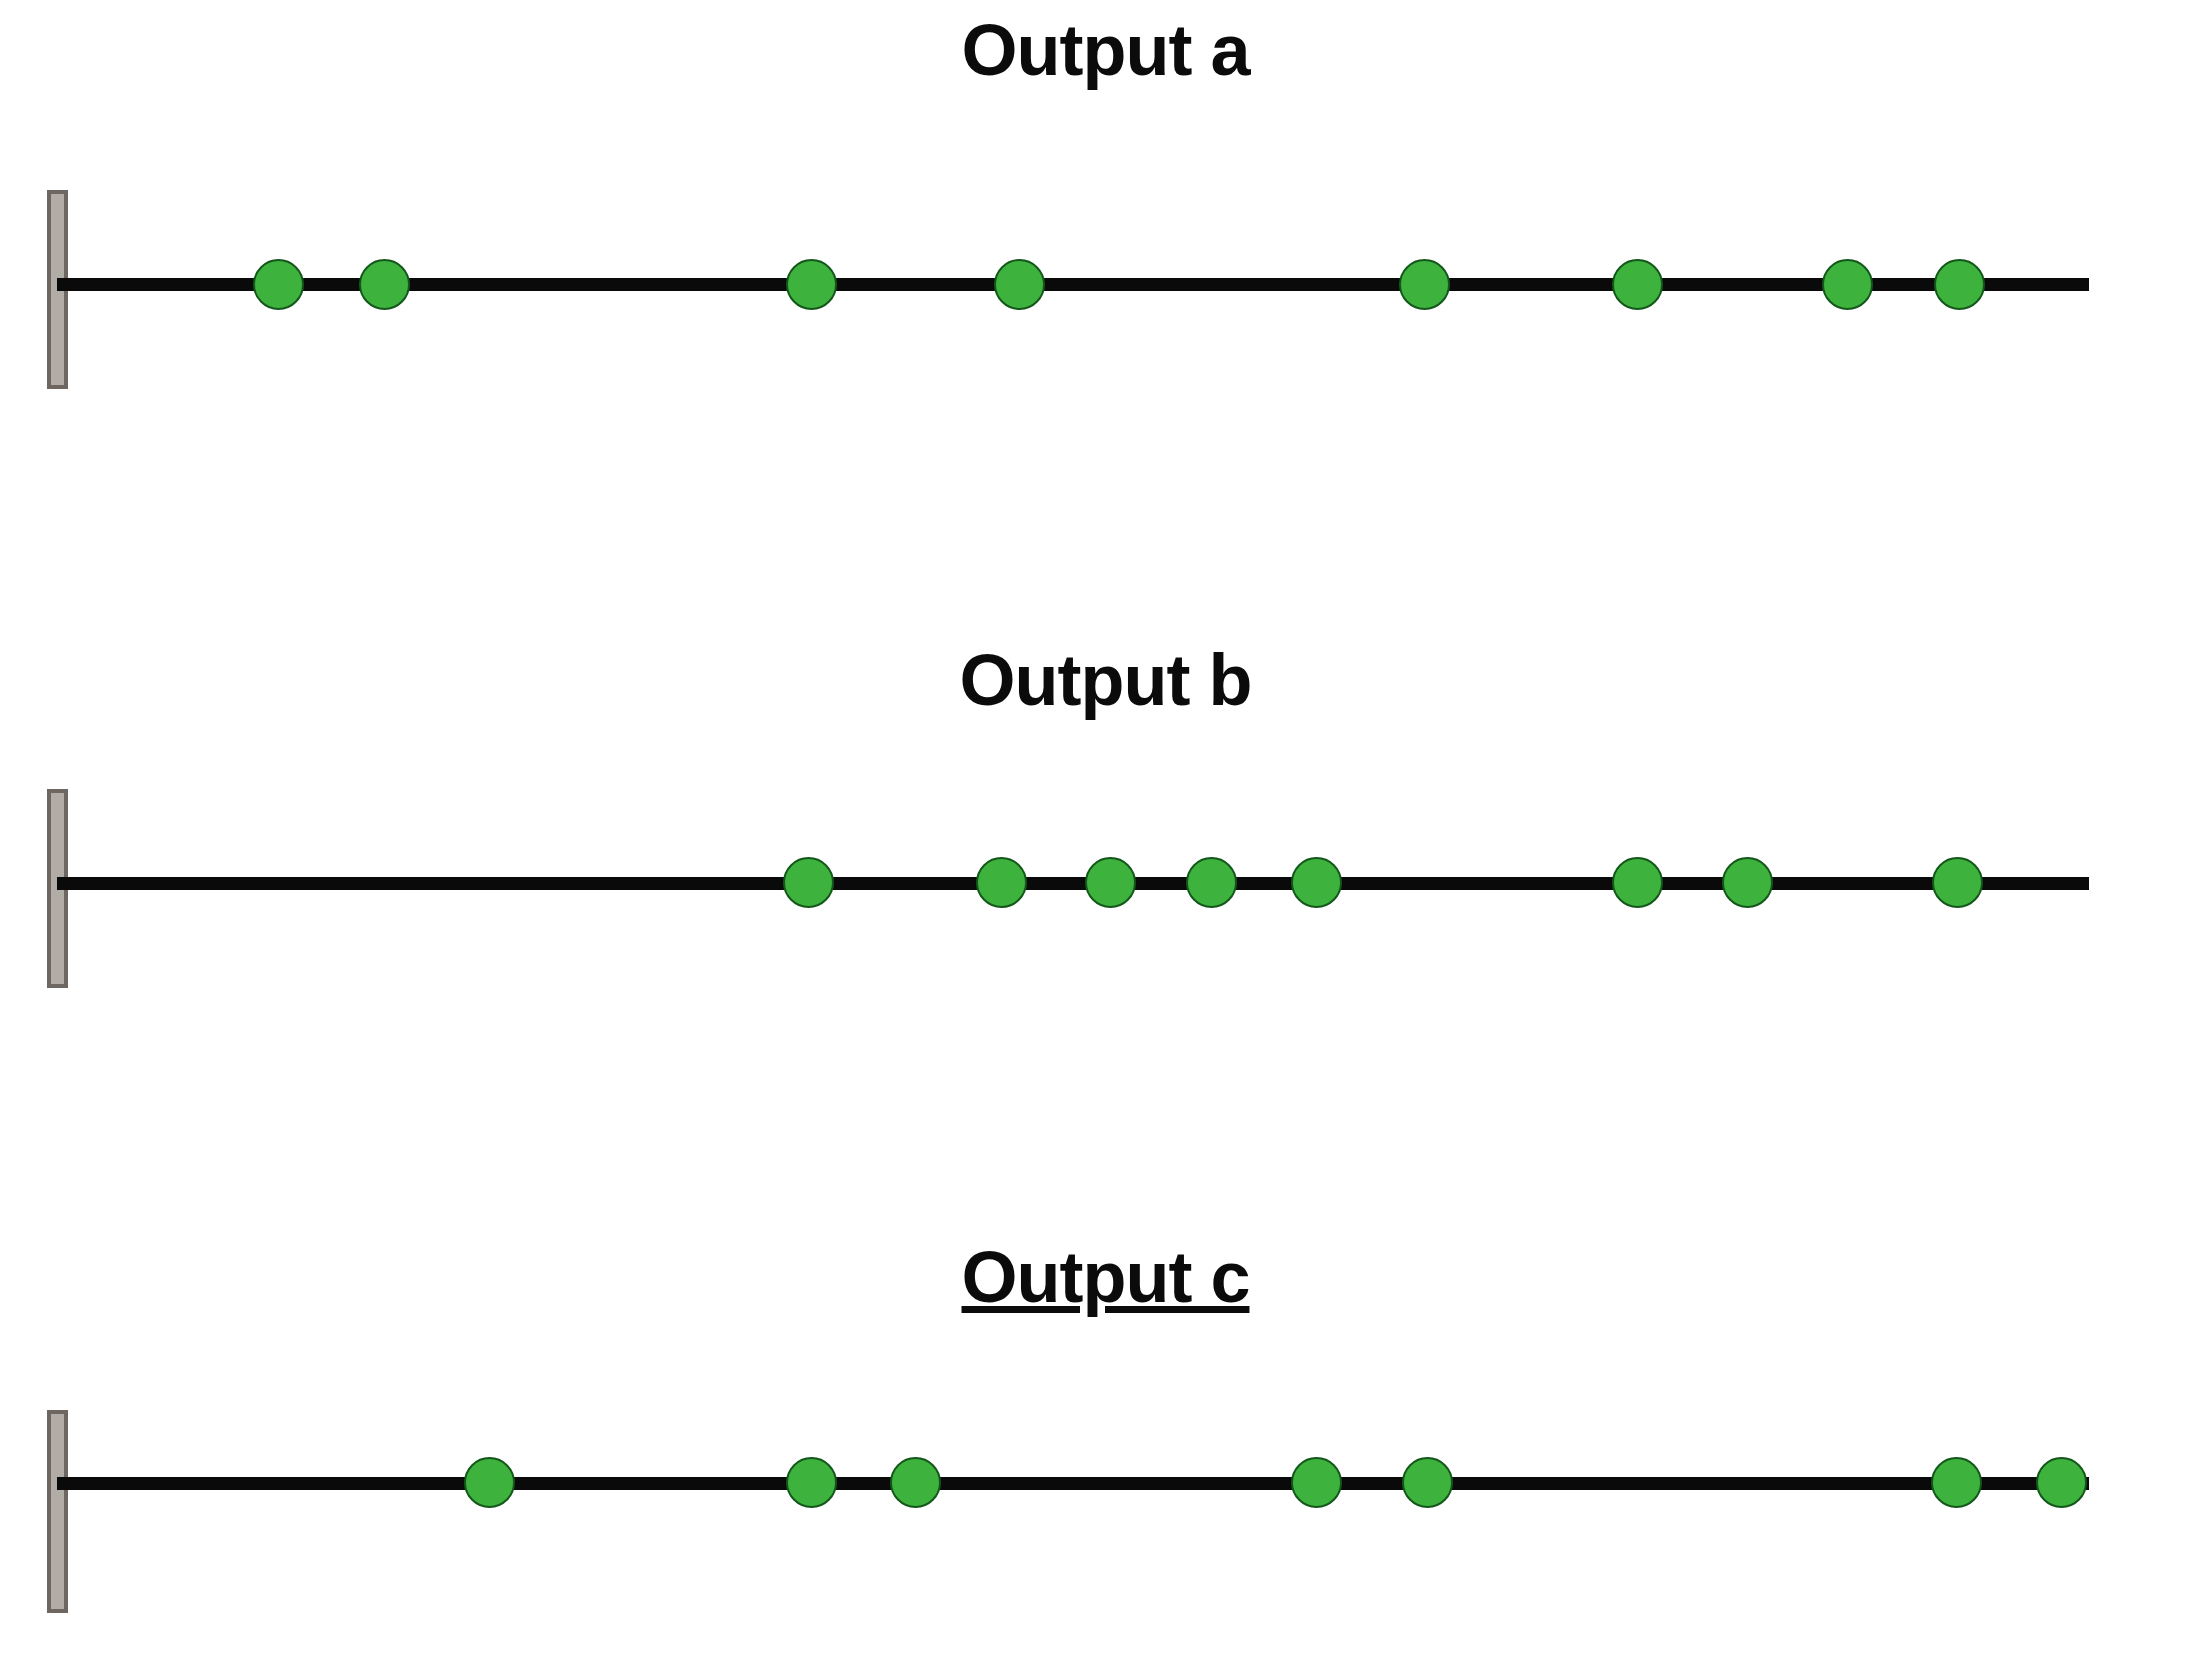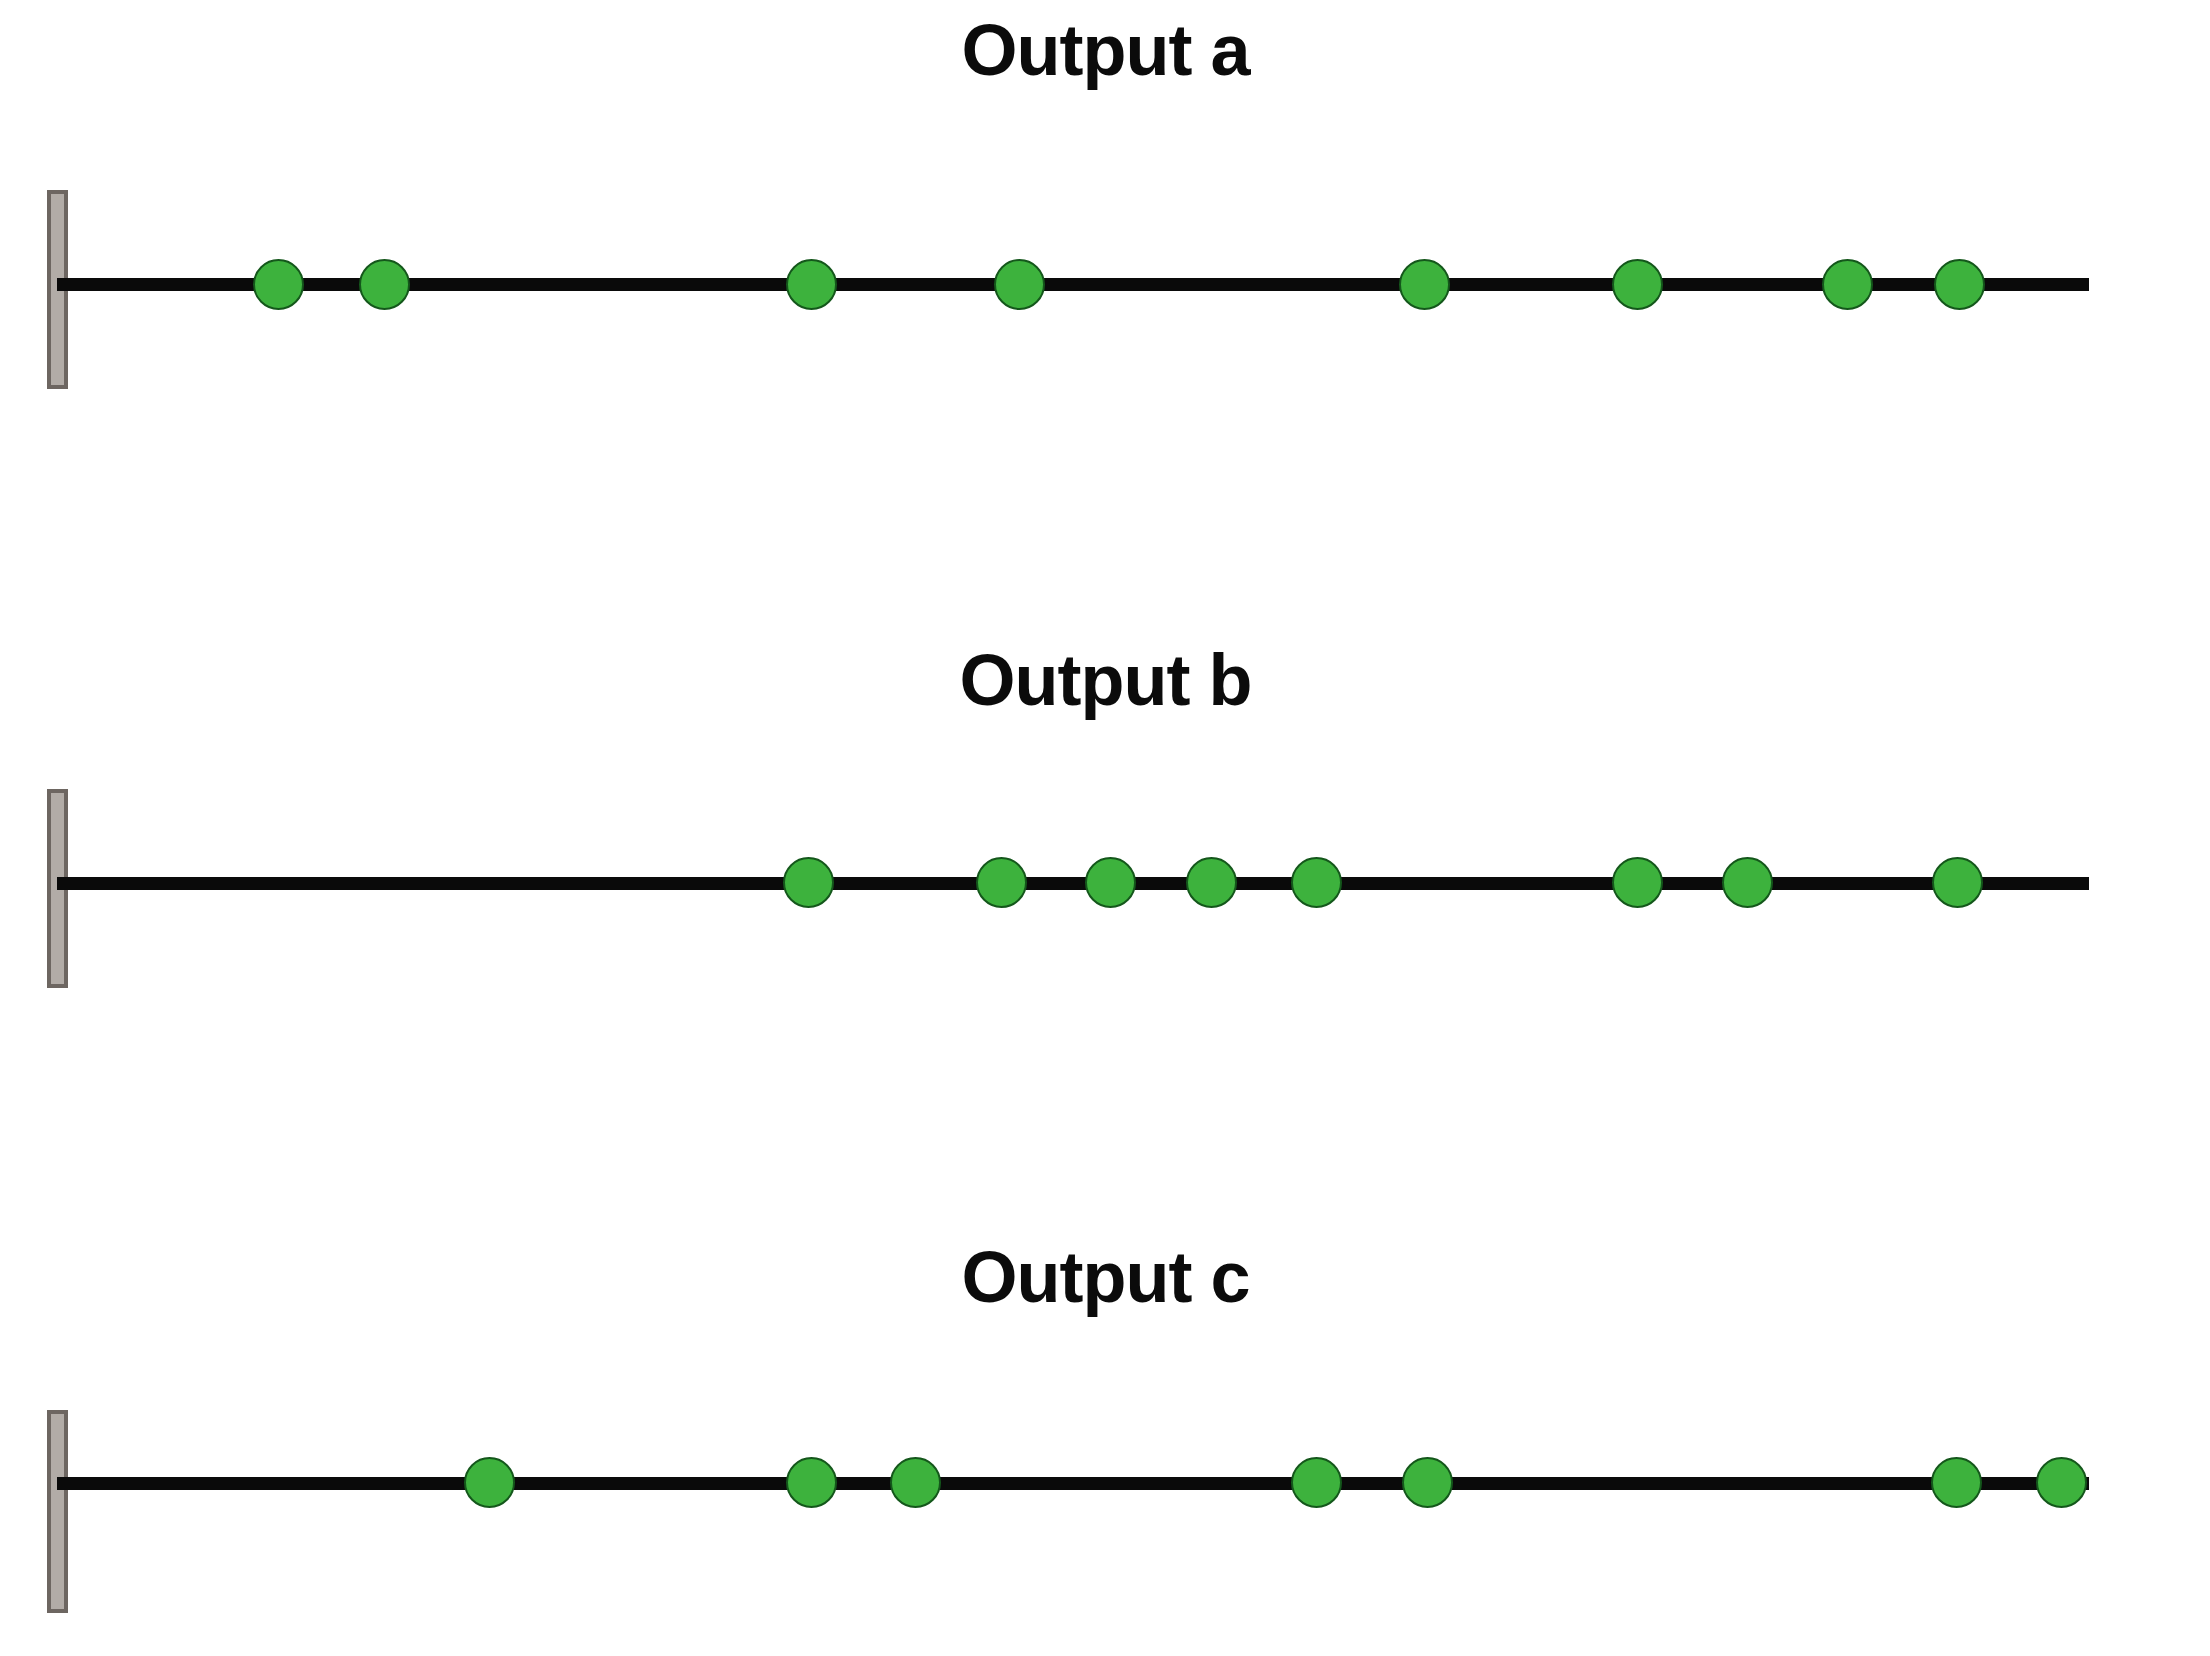--- a/index.html
+++ b/index.html
@@ -95,21 +95,21 @@
         <div class="node" style="width: 51px; height: 51px; left: 1085px; top: 857px; background: rgb(61, 178, 61); border-color: rgb(20, 87, 27);"></div>
         <div class="node" style="width: 51px; height: 51px; left: 1186px; top: 857px; background: rgb(61, 178, 61); border-color: rgb(20, 87, 27);"></div>
         <div class="node" style="width: 51px; height: 51px; left: 1291px; top: 857px; background: rgb(61, 178, 61); border-color: rgb(20, 87, 27);"></div>
         <div class="node" style="width: 51px; height: 51px; left: 1612px; top: 857px; background: rgb(61, 178, 61); border-color: rgb(20, 87, 27);"></div>
         <div class="node" style="width: 51px; height: 51px; left: 1722px; top: 857px; background: rgb(61, 178, 61); border-color: rgb(20, 87, 27);"></div>
         <div class="node" style="width: 51px; height: 51px; left: 1932px; top: 857px; background: rgb(61, 178, 61); border-color: rgb(20, 87, 27);"></div>
       </div>
   </div>
 
   <div class="row">
-    <div class="row-title" style="top: 1239px;">Output c</div>
+    <div class="row-title" style="top: 1239px; text-decoration: underline;">Output c</div>
     <div class="support" style="left: 47px; top: 1410px; width: 21.3px; height: 203px; background: rgb(178, 172, 167); border-color: rgb(109, 102, 97);"></div>
     <div class="beam" style="left: 57px; top: 1477px; width: 2112px; height: 12.6px; background: rgb(10, 10, 10);"></div>
     <div class="nodes">
         <div class="node" style="width: 51px; height: 51px; left: 464px; top: 1457px; background: rgb(61, 178, 61); border-color: rgb(20, 87, 27);"></div>
         <div class="node" style="width: 51px; height: 51px; left: 786px; top: 1457px; background: rgb(61, 178, 61); border-color: rgb(20, 87, 27);"></div>
         <div class="node" style="width: 51px; height: 51px; left: 890px; top: 1457px; background: rgb(61, 178, 61); border-color: rgb(20, 87, 27);"></div>
         <div class="node" style="width: 51px; height: 51px; left: 1291px; top: 1457px; background: rgb(61, 178, 61); border-color: rgb(20, 87, 27);"></div>
         <div class="node" style="width: 51px; height: 51px; left: 1402px; top: 1457px; background: rgb(61, 178, 61); border-color: rgb(20, 87, 27);"></div>
         <div class="node" style="width: 51px; height: 51px; left: 1931px; top: 1457px; background: rgb(61, 178, 61); border-color: rgb(20, 87, 27);"></div>
         <div class="node" style="width: 51px; height: 51px; left: 2036px; top: 1457px; background: rgb(61, 178, 61); border-color: rgb(20, 87, 27);"></div>

